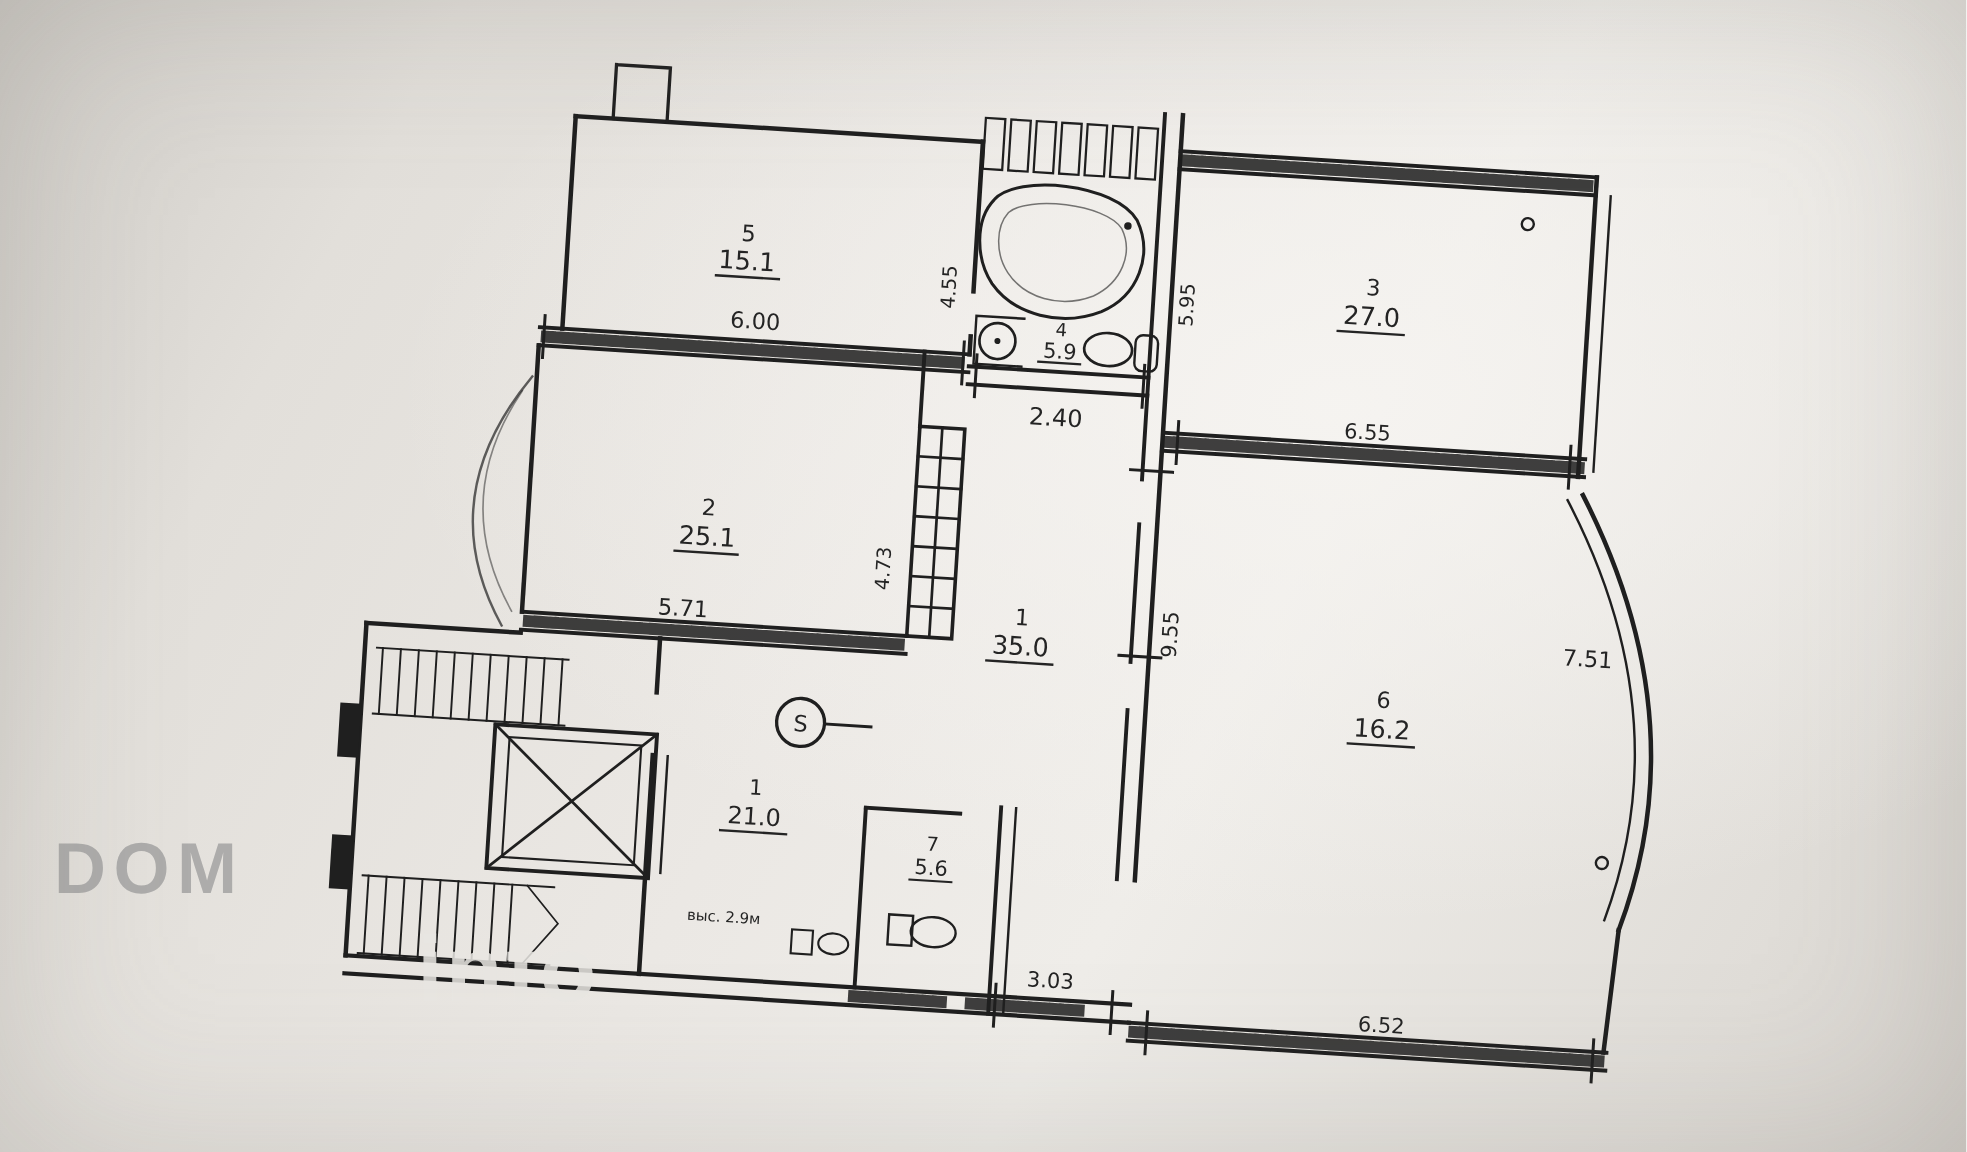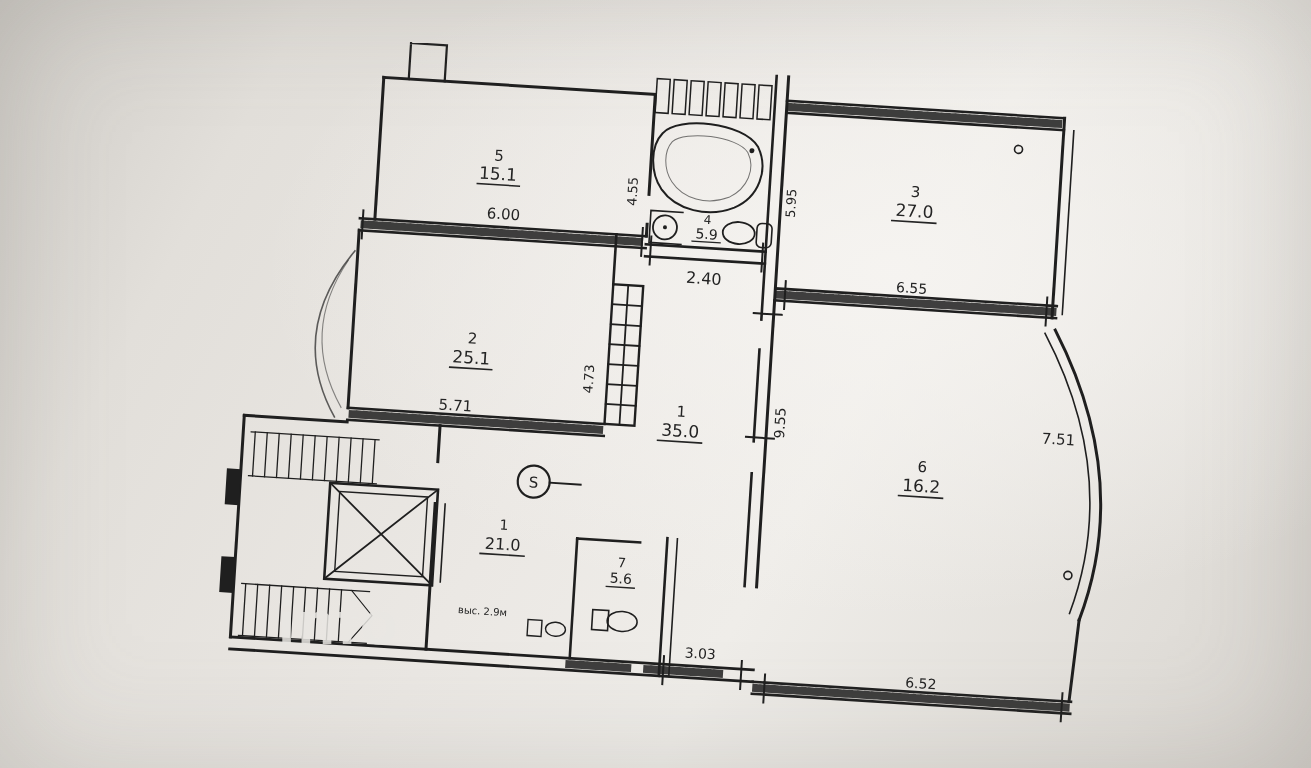--- a/index.html
+++ b/index.html
@@ -27,21 +27,21 @@
     font-family:"Liberation Sans",sans-serif;
     font-weight:bold;font-size:48px;color:#9b9b9b;opacity:.75;letter-spacing:5px;
   }
   .wm-pliz{
     position:absolute;left:28px;top:560px;
     font-family:"Liberation Sans",sans-serif;
     font-weight:bold;font-size:128px;color:#f3f2ef;opacity:.85;letter-spacing:2px;
     line-height:1;
   }
   .wm-info{
-    position:absolute;left:278px;top:592px;
+    position:absolute;left:278px;top:616px;
     font-family:"Liberation Sans",sans-serif;
     font-weight:bold;font-size:62px;color:#e9e7e3;opacity:.85;letter-spacing:2px;
     line-height:1;
   }
   svg text{
     font-family:"DejaVu Sans",sans-serif;
     fill:#242424;
   }
 </style>
 </head>
@@ -237,16 +237,17 @@
         <text x="382" y="580" font-size="14">3.03</text>
         <text x="604" y="596" font-size="14">6.52</text>
 
         <text x="205" y="420" font-size="15">S</text>
 
         <text x="162" y="550" font-size="10" fill="#8f8d89">выс. 2.9м</text>
       </g>
     </g>
   </svg>
 
+  <div class="wm-dom">DOM</div>
   <div class="wm-info">info</div>
 
   <div class="vignette"></div>
 </div>
 
 </body></html>

